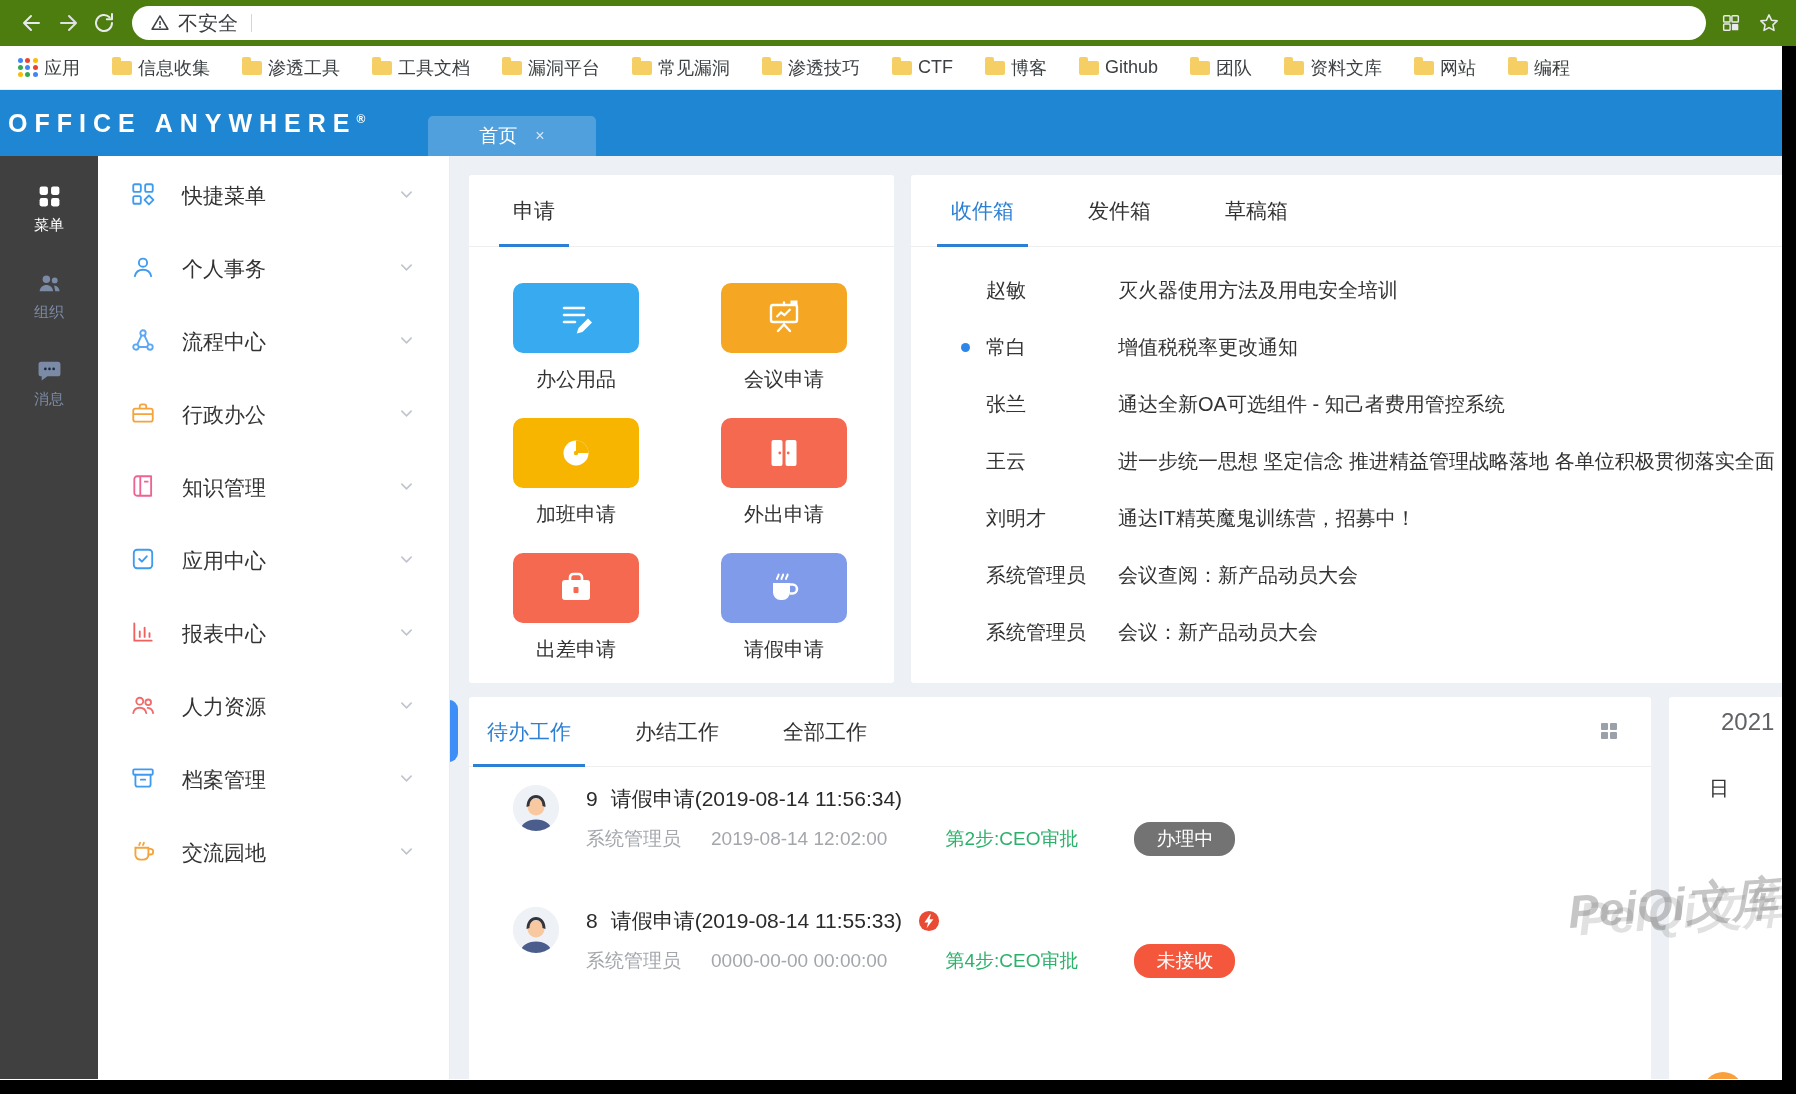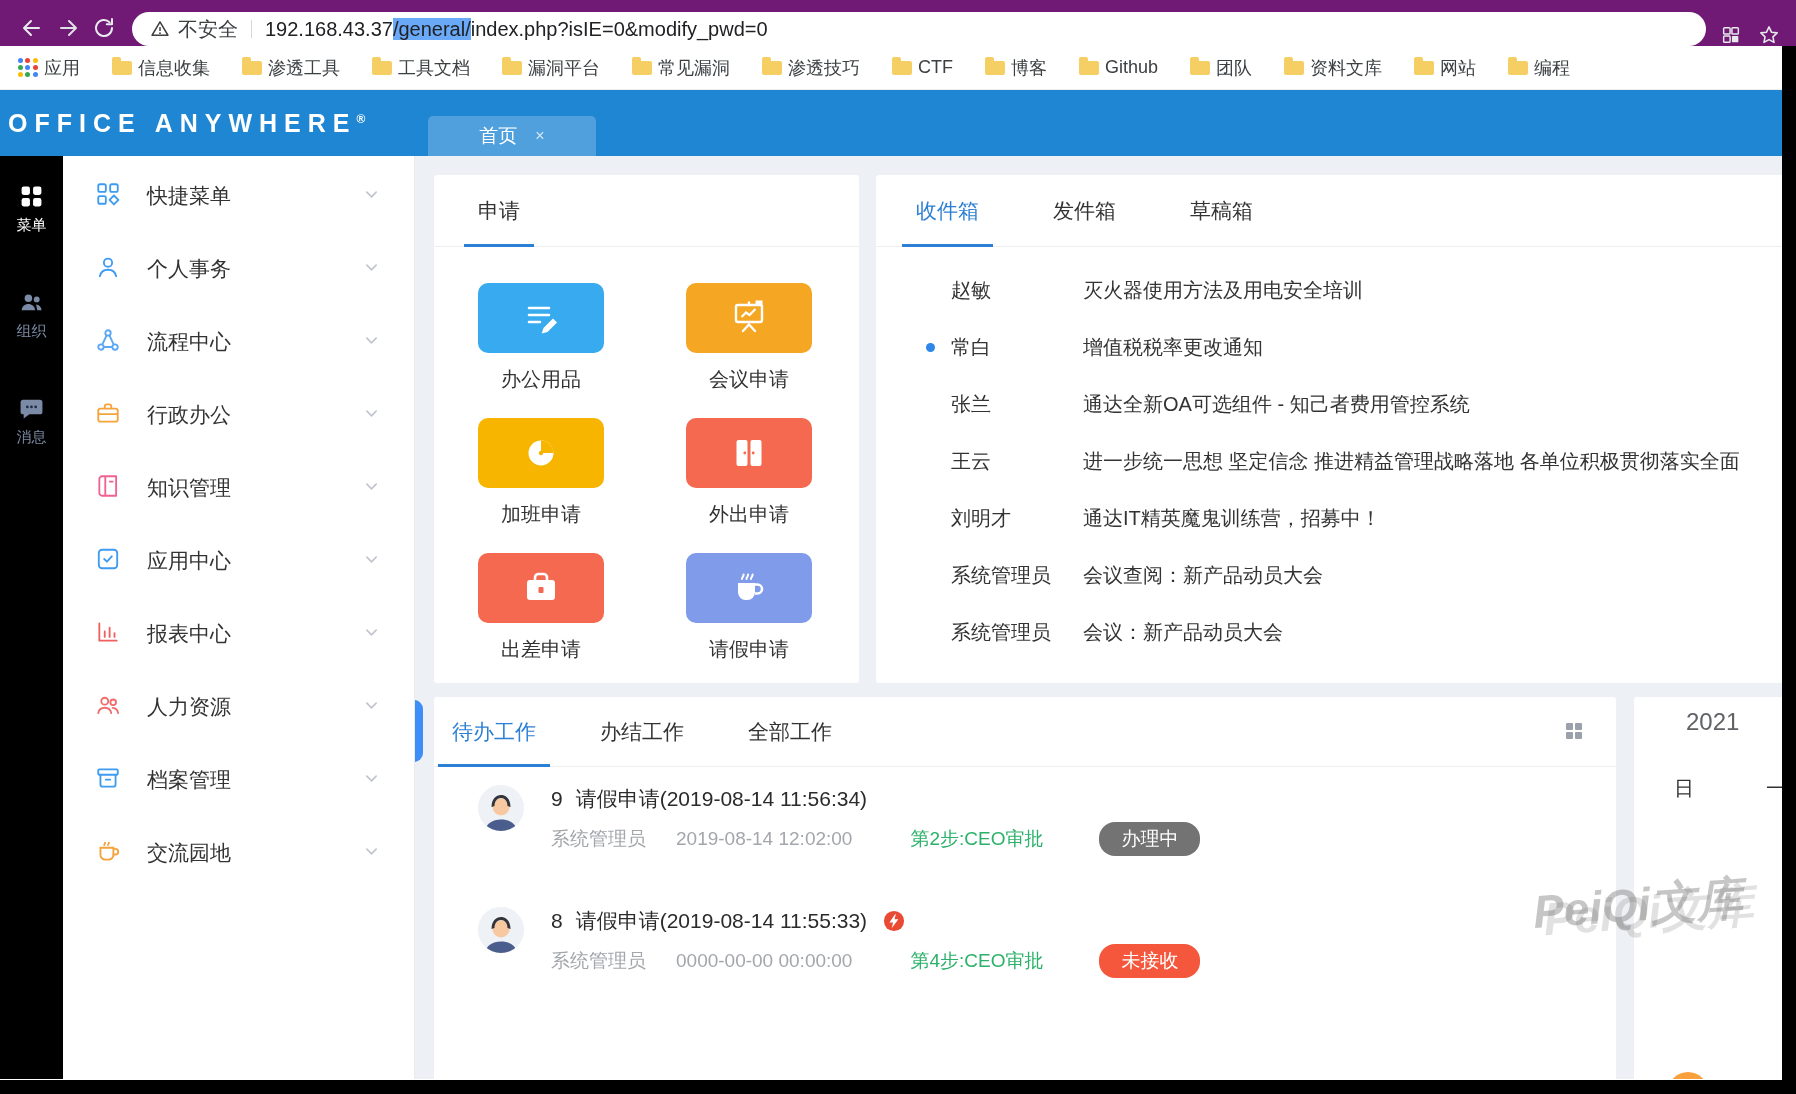--- a/index.html
+++ b/index.html
@@ -1,19 +1,19 @@
 <!DOCTYPE html>
 <html><head>
 <meta charset="utf-8">
 <style>
   * { margin:0; padding:0; box-sizing:border-box; }
   html,body { width:1796px; height:1094px; background:#000; font-family:"Liberation Sans", sans-serif; overflow:hidden; }
 
   
-  .chrome { position:absolute; left:0; top:0; width:1796px; height:46px; background:#701a75; display:flex; align-items:flex-end; padding-left:14px; }
+  .chrome { position:absolute; left:0; top:0; width:1796px; height:46px; background:#4d7c0f; display:flex; align-items:center; padding-left:14px; }
   .nav-btn { width:36px; height:36px; display:flex; align-items:center; justify-content:center; border-radius:50%; flex:0 0 auto; cursor:pointer; }
   .nav-btn svg { width:24px; height:24px; }
   .addr-pill { flex:1 1 auto; height:34px; margin:0 14px 0 10px; background:#fff; border-radius:17px; display:flex; align-items:center; padding:0 18px; overflow:hidden; white-space:nowrap; }
   .addr-pill svg { width:20px; height:20px; flex:0 0 auto; }
   .sec-text { font-size:20px; color:#3c4043; margin-left:8px; }
   .addr-sep { width:1px; height:18px; background:#d4d6d9; margin:0 13px; flex:0 0 auto; }
   .url { font-size:20px; color:#202124; }
   .url .hl { background:#6aa9f7; }
   .chrome-right { display:flex; align-items:center; gap:16px; margin-right:16px; flex:0 0 auto; }
   .chrome-right svg { width:22px; height:22px; }
@@ -33,21 +33,21 @@
   
   .app-header { position:relative; height:66px; background:#1f86d4; display:flex; align-items:center; padding-left:8px; }
   .logo { color:#fff; font-size:25px; font-weight:bold; letter-spacing:7px; }
   .logo sup { font-size:12px; letter-spacing:0; }
   .home-tab { position:absolute; left:428px; bottom:0; width:168px; height:40px; background:rgba(255,255,255,.22); border-radius:5px 5px 0 0; display:flex; align-items:center; justify-content:center; gap:18px; cursor:pointer; }
   .home-tab .tab-label { color:#fff; font-size:19px; }
   .home-tab .tab-close { color:rgba(255,255,255,.75); font-size:16px; cursor:pointer; }
 
   
   .app-body { display:flex; height:923px; }
-  .rail { width:63px; background:#000000; display:flex; flex-direction:column; align-items:center; padding-top:28px; gap:55px; flex:0 0 auto; }
+  .rail { width:98px; background:#404040; display:flex; flex-direction:column; align-items:center; padding-top:28px; gap:36px; flex:0 0 auto; }
   .rail-item { display:flex; flex-direction:column; align-items:center; gap:7px; color:#7c8ba5; cursor:pointer; }
   .rail-item.active { color:#fff; }
   .rail-item svg { width:25px; height:25px; }
   .rail-label { font-size:15px; }
 
   .menu { width:352px; background:#fff; border-right:1px solid #ebebeb; padding-top:3px; flex:0 0 auto; }
   .menu-item { height:73px; display:flex; align-items:center; padding-left:32px; cursor:pointer; }
   .menu-item svg { width:26px; height:26px; flex:0 0 auto; }
   .menu-label { font-size:21px; color:#333; margin-left:26px; }
   .chev { margin-left:auto; margin-right:36px; }
@@ -133,21 +133,20 @@
   </div>
 
   <div class="addr-pill">
     <svg viewBox="0 0 24 24">
         <path d="M12 3.5L2.5 19.5h19z" stroke="#3c4043" stroke-width="1.8" fill="none" stroke-linejoin="round"></path>
         <line x1="12" y1="9.5" x2="12" y2="14.5" stroke="#3c4043" stroke-width="1.8"></line>
         <circle cx="12" cy="17" r="1.1" fill="#3c4043"></circle>
       </svg>
     <span class="sec-text">不安全</span>
     <span class="addr-sep"></span>
-    <span class="url"><span>192.168.43.37</span><span class="hl">/general/</span><span>index.php?isIE=0&amp;modify_pwd=0</span></span>
   </div>
 
   <div class="chrome-right">
     <svg viewBox="0 0 24 24">
         <rect x="4" y="4" width="7" height="7" rx="1" stroke="#e8eaed" stroke-width="1.6" fill="none"></rect>
         <rect x="13" y="4" width="7" height="7" rx="1" stroke="#e8eaed" stroke-width="1.6" fill="none"></rect>
         <rect x="4" y="13" width="7" height="7" rx="1" stroke="#e8eaed" stroke-width="1.6" fill="none"></rect>
         <rect x="13" y="13" width="7" height="7" rx="1" fill="#e8eaed"></rect>
       </svg>
     <svg viewBox="0 0 24 24">

